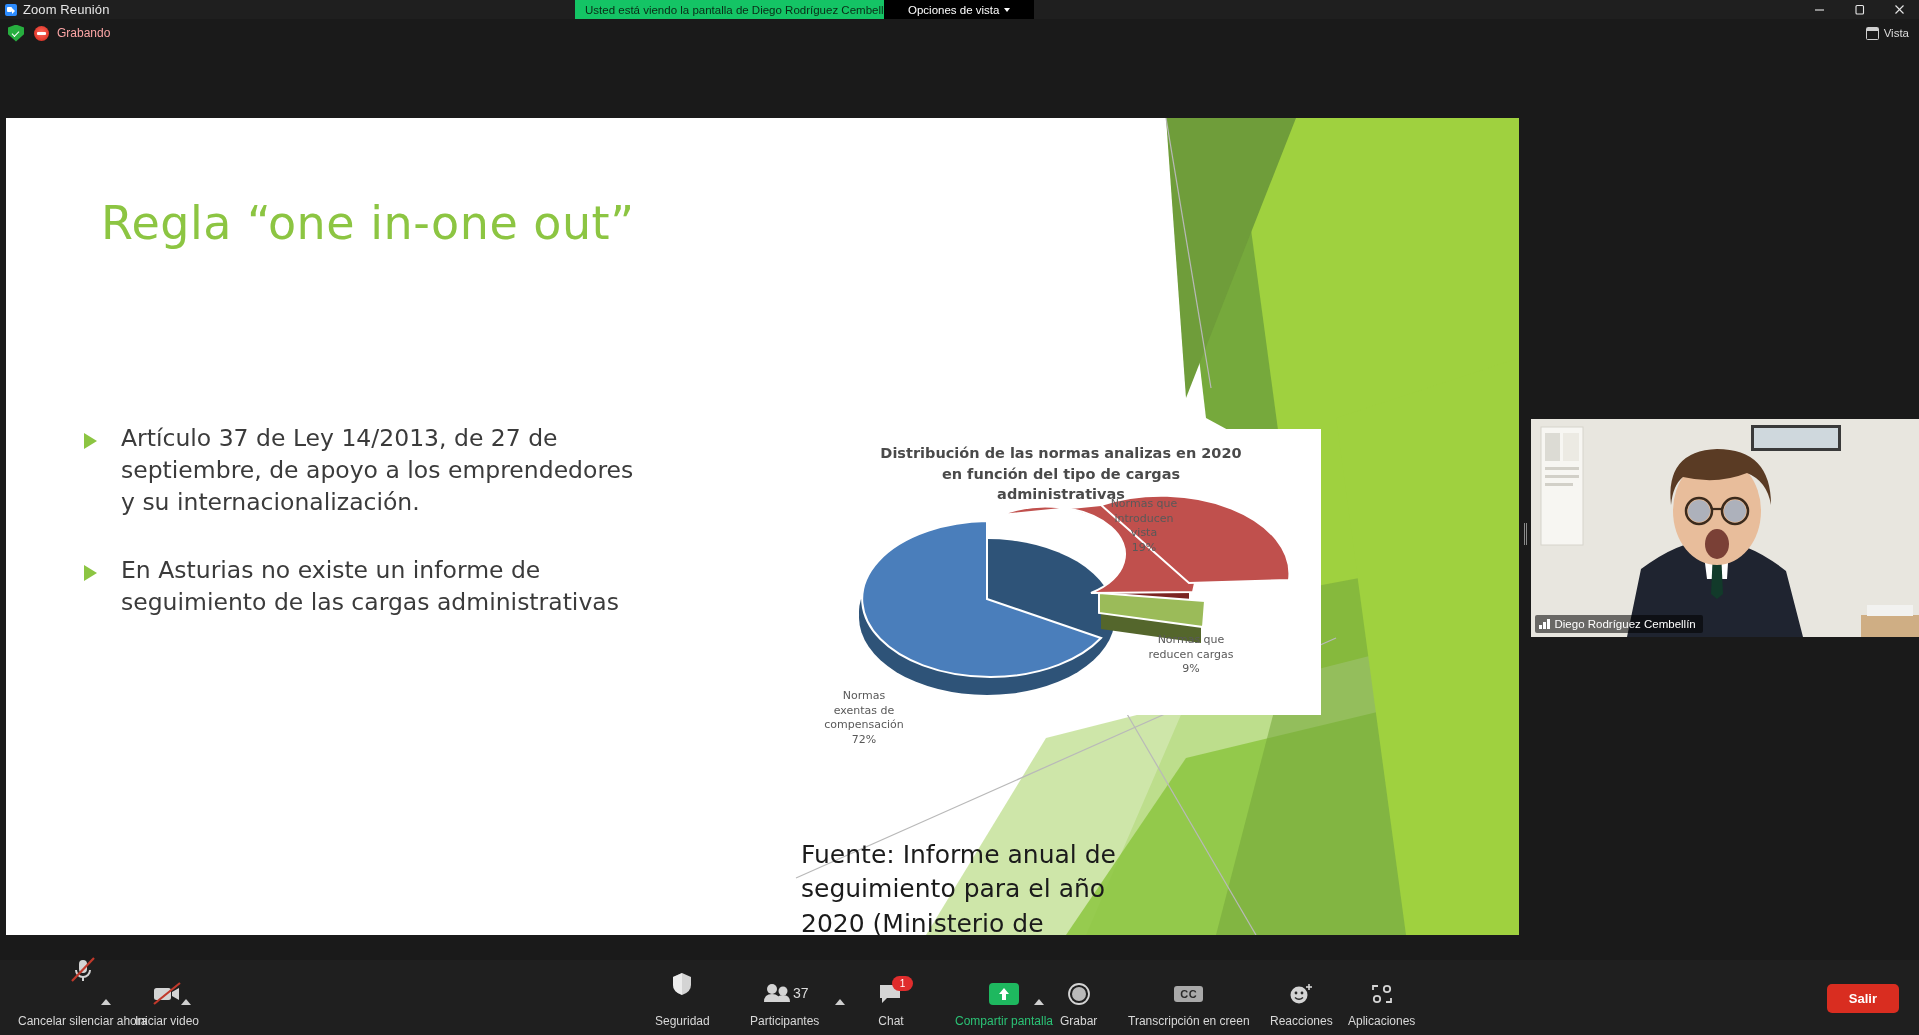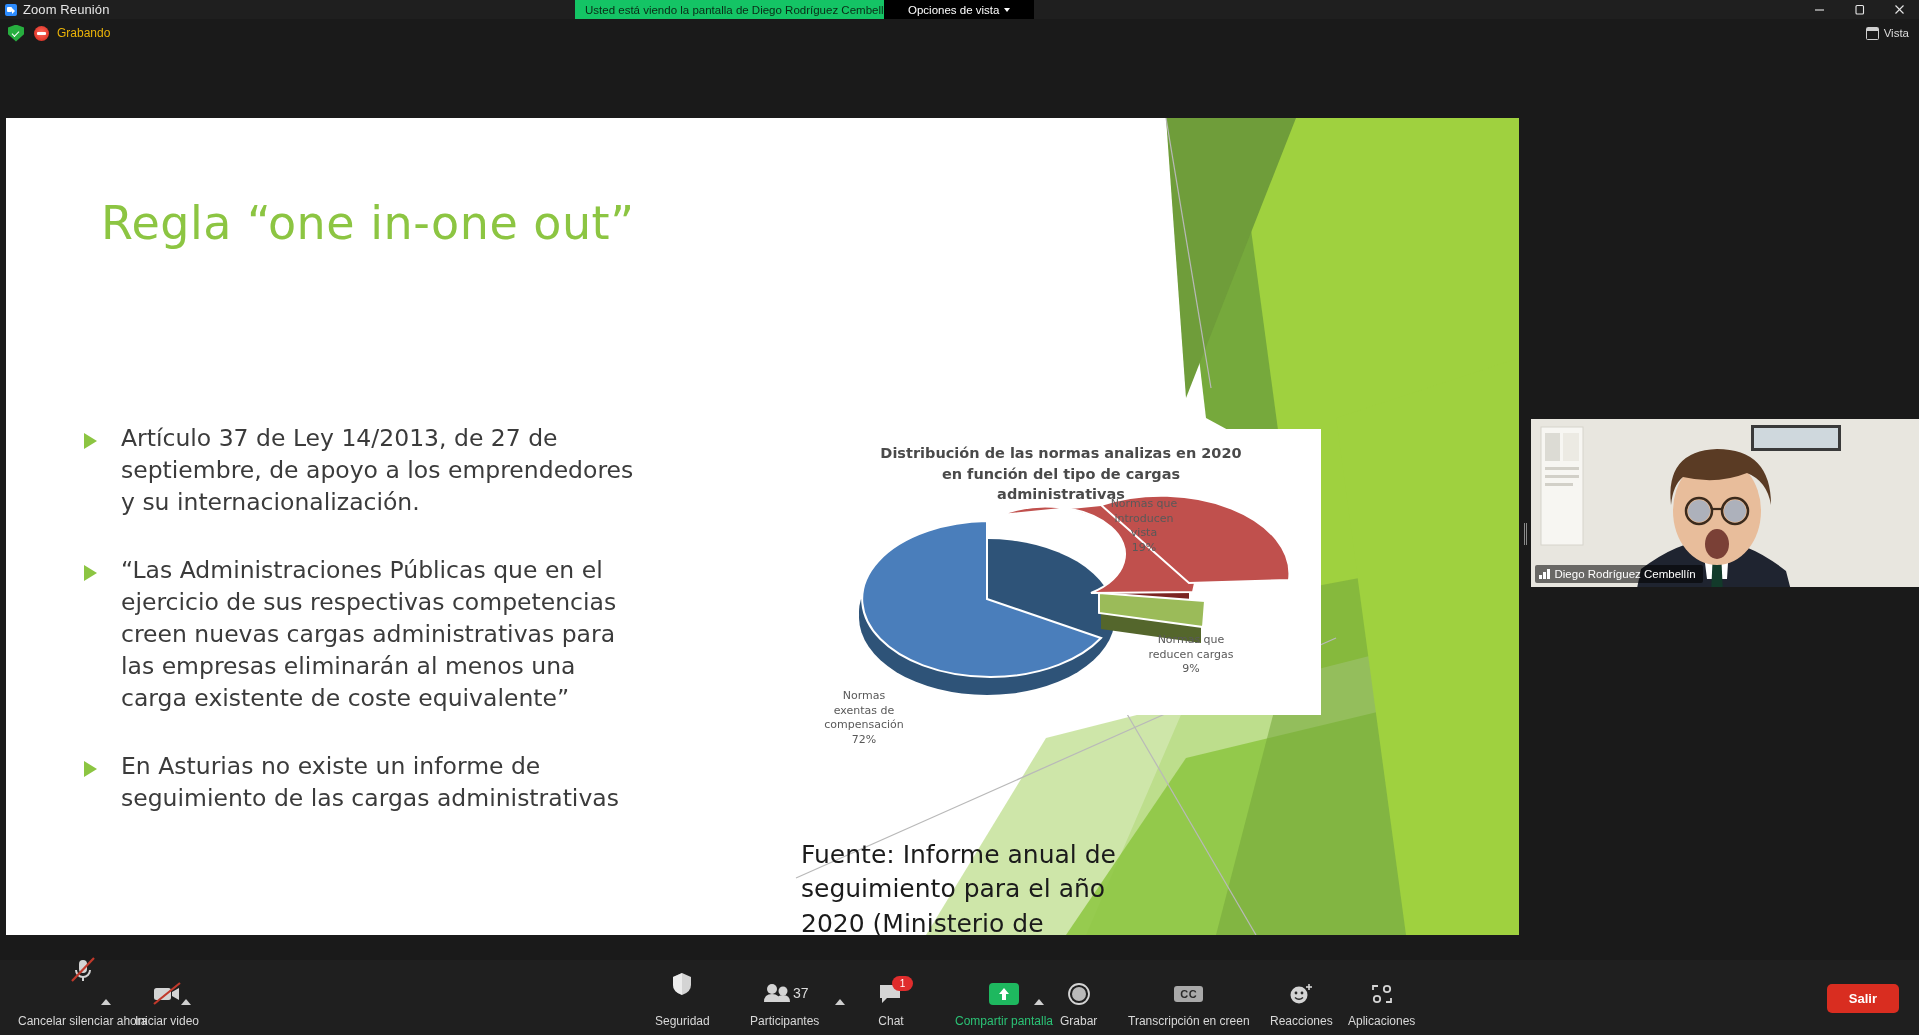--- a/index.html
+++ b/index.html
@@ -73,21 +73,21 @@
   }
   .recdot {
     margin-left: 10px; width: 15px; height: 15px; border-radius: 50%;
     background: radial-gradient(circle at 50% 45%, #ff6b5e 0%, #e23b2e 65%, #b92b20 100%);
     position: relative; flex: none;
   }
   .recdot::after {
     content: ""; position: absolute; left: 3px; top: 6.5px; width: 9px; height: 2.6px;
     background: #fff; border-radius: 1px;
   }
-  .recl { margin-left: 8px; color: #eab308; font-size: 12px; }
+  .recl { margin-left: 8px; color: #fca5a5; font-size: 12px; }
   .vista {
     position: absolute; right: 10px; display: flex; align-items: center; gap: 5px;
     color: #dcdcdc; font-size: 11.5px; padding-left: 36px;
   }
   .vista-ico {
     width: 11px; height: 11px; border: 1.5px solid #cfcfcf; border-radius: 1.5px;
     position: relative; flex: none;
   }
   .vista-ico::after {
     content: ""; position: absolute; left: 0; top: 0; right: 0; height: 3px; background: #cfcfcf;
@@ -137,21 +137,21 @@
   .lbl-exent { left: 8px; top: 202px; width: 110px; }
 
   .fuente {
     position: absolute; left: 795px; top: 720px; width: 360px;
     font-size: 25px; line-height: 1.37; color: #1b1b1b;
     font-family: "DejaVu Sans", sans-serif;
   }
 
   
   .vidtile {
-    position: absolute; left: 1531px; top: 419px; width: 388px; height: 168px;
+    position: absolute; left: 1531px; top: 419px; width: 388px; height: 218px;
     background: #000; overflow: hidden;
   }
   .vid-bg { position: absolute; inset: 0; }
   .vid-name {
     position: absolute; left: 4px; bottom: 4px; height: 18px;
     background: rgba(0,0,0,.55); color: #fff; font-size: 11.5px;
     display: flex; align-items: center; gap: 5px; padding: 0 7px 0 4px; border-radius: 2px;
   }
   .bars { display: flex; align-items: flex-end; gap: 1.5px; height: 10px; }
   .bars i { width: 2.5px; background: #fff; display: block; }
@@ -261,24 +261,20 @@
       <line x1="790" y1="760" x2="1330" y2="520" stroke="#b9b9b9" stroke-width="1.2"></line>
       <line x1="1100" y1="560" x2="1250" y2="817" stroke="#b9b9b9" stroke-width="1.2"></line>
     </svg>
 
     <div class="slide-title">Regla “one in-one out”</div>
 
     <div class="bullets">
       <div class="bullet">
         <span class="bullet-mark"></span>
         <span class="bullet-text">Artículo 37 de Ley 14/2013, de 27 de septiembre, de apoyo a los emprendedores y su internacionalización.</span>
-      </div>
-      <div class="bullet">
-        <span class="bullet-mark"></span>
-        <span class="bullet-text">“Las Administraciones Públicas que en el ejercicio de sus respectivas competencias creen nuevas cargas administrativas para las empresas eliminarán al menos una carga existente de coste equivalente”</span>
       </div>
       <div class="bullet">
         <span class="bullet-mark"></span>
         <span class="bullet-text">En Asturias no existe un informe de seguimiento de las cargas administrativas</span>
       </div>
     </div>
 
     <div class="chart-card">
       <div class="chart-title">Distribución de las normas analizas en 2020 en función del tipo de cargas administrativas</div>
       <div class="pie-wrap">

